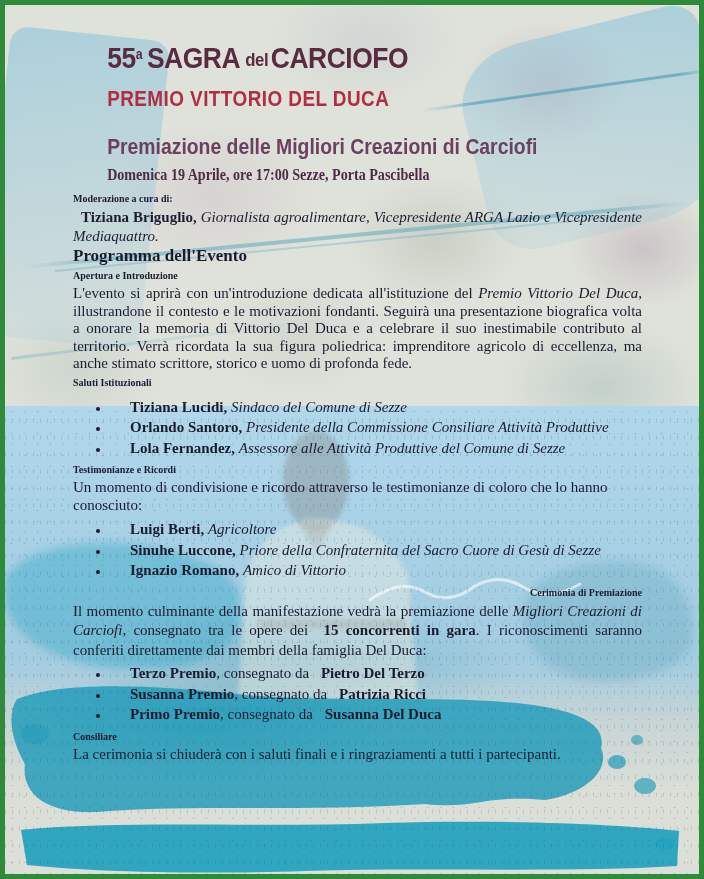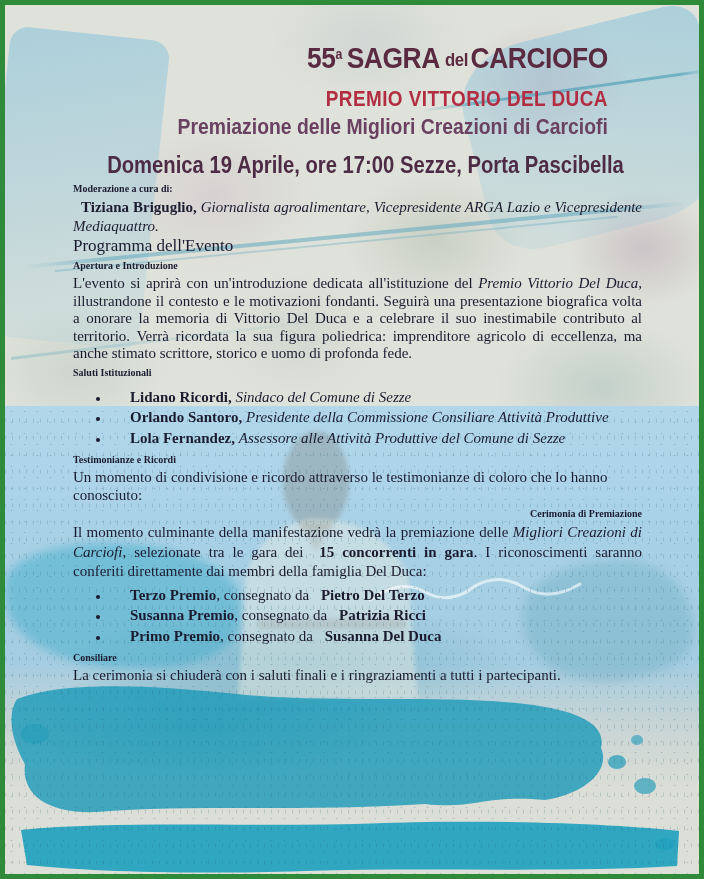--- a/index.html
+++ b/index.html
@@ -84,35 +84,35 @@
   .bottom-art{left:0;right:0;top:639px;height:235px;}
   .figure-silhouette{left:233px;top:418px;width:184px;height:276px;filter:blur(2px);}
   .squiggle{left:360px;top:565px;width:220px;height:45px;opacity:.8;}
   
   .content{
     position:absolute;inset:0;
     padding:0 57px 0 68px;
     z-index:5;
   }
   .content p{margin:0;}
-  .center{text-align:right;}
+  .center{text-align:left;}
   .condensed{display:block;transform:scaleX(.88);transform-origin:50% 50%;white-space:nowrap;}
   .title-line{margin-top:30px;font-family:"Liberation Sans",sans-serif;font-weight:bold;
     font-size:30px;line-height:38px;color:var(--title-maroon,#5a2a40);letter-spacing:-.5px;}
   .t-sup{font-size:14px;vertical-align:9px;letter-spacing:0;}
   .t-word{margin-left:5px;}
   .t-del{font-size:19px;margin:0 3px 0 6px;vertical-align:2px;}
   .premio-line{margin-top:8px;font-family:"Liberation Sans",sans-serif;font-weight:bold;
     font-size:21.5px;line-height:25px;color:var(--premio-red,#b22c42);letter-spacing:.5px;}
-  .subtitle-line{margin-top:2px;font-family:"Liberation Sans",sans-serif;font-weight:bold;
+  .subtitle-line{margin-top:22px;font-family:"Liberation Sans",sans-serif;font-weight:bold;
     font-size:22px;line-height:26px;color:var(--subtitle-purple,#6a4160);}
-  .datetime-line{margin-top:11px;font-family:Liberation Sans, sans-serif;font-weight:bold;
-    font-size:23px;line-height:28px;color:var(--date-purple,#4e2b45);}
+  .datetime-line{margin-top:1px;font-family:Liberation Serif, serif;font-weight:bold;
+    font-size:16px;line-height:28px;color:var(--date-purple,#4e2b45);}
   .section-heading{font-size:10px;line-height:19px;font-weight:bold;}
-  .program-heading{font-size:17px;line-height:21px;font-weight:normal;margin-top:15px;}
+  .program-heading{font-size:17px;line-height:21px;font-weight:bold;margin-top:15px;}
   .body-text{font-size:15px;line-height:17.5px;}
   .just{text-align:justify;}
   .mod-heading{margin-top:17px;}
   .mod-para{margin-top:4px;line-height:18.5px;}
   .apertura-h{margin-top:8px;}
   .apertura-p{margin-top:7px;}
   .saluti-h{margin-top:12px;}
   .testi-h{margin-top:7px;}
   .cerim-h{margin-top:35px;text-align:right;}
   .cerim-p{margin-top:3px;line-height:19.5px;}
@@ -190,30 +190,35 @@
     <p class="section-heading mod-heading">Moderazione a cura di:</p>
     <p class="body-text just mod-para"><b class="name">Tiziana Briguglio, </b><i class="role">Giornalista agroalimentare, Vicepresidente ARGA Lazio e Vicepresidente Mediaquattro.</i></p>
 
     <p class="program-heading">Programma dell'Evento</p>
 
     <p class="section-heading apertura-h">Apertura e Introduzione</p>
     <p class="body-text just apertura-p"><span>L'evento si aprirà con un'introduzione dedicata all'istituzione del </span><i class="role">Premio Vittorio Del Duca</i><span>, illustrandone il contesto e le motivazioni fondanti. Seguirà una presentazione biografica volta a onorare la memoria di Vittorio Del Duca e a celebrare il suo inestimabile contributo al territorio. Verrà ricordata la sua figura poliedrica: imprenditore agricolo di eccellenza, ma anche stimato scrittore, storico e uomo di profonda fede.</span></p>
 
     <p class="section-heading saluti-h">Saluti Istituzionali</p>
     <ul class="flyer-list">
-      <li><b class="name">Lidano Ricordi, </b><i class="role">Sindaco del Comune di Sezze</i></li>
+      <li><b class="name">Tiziana Lucidi, </b><i class="role">Sindaco del Comune di Sezze</i></li>
       <li><b class="name">Orlando Santoro, </b><i class="role">Presidente della Commissione Consiliare Attività Produttive</i></li>
       <li><b class="name">Lola Fernandez, </b><i class="role">Assessore alle Attività Produttive del Comune di Sezze</i></li>
     </ul>
 
     <p class="section-heading testi-h">Testimonianze e Ricordi</p>
     <p class="body-text">Un momento di condivisione e ricordo attraverso le testimonianze di coloro che lo hanno conosciuto:</p>
+    <ul class="flyer-list">
+      <li><b class="name">Luigi Berti, </b><i class="role">Agricoltore</i></li>
+      <li><b class="name">Sinuhe Luccone, </b><i class="role">Priore della Confraternita del Sacro Cuore di Gesù di Sezze</i></li>
+      <li><b class="name">Ignazio Romano, </b><i class="role">Amico di Vittorio</i></li>
+    </ul>
 
     <p class="section-heading cerim-h">Cerimonia di Premiazione</p>
-    <p class="body-text just cerim-p"><span>Il momento culminante della manifestazione vedrà la premiazione delle </span><i class="role">Migliori Creazioni di Carciofi</i><span>, selezionate tra le gara dei </span><b class="name">15 concorrenti in gara</b><span>. I riconoscimenti saranno conferiti direttamente dai membri della famiglia Del Duca:</span></p>
+    <p class="body-text just cerim-p"><span>Il momento culminante della manifestazione vedrà la premiazione delle </span><i class="role">Migliori Creazioni di Carciofi</i><span>, consegnato tra le opere dei </span><b class="name">15 concorrenti in gara</b><span>. I riconoscimenti saranno conferiti direttamente dai membri della famiglia Del Duca:</span></p>
     <ul class="flyer-list cerim-list">
       <li><b class="name">Terzo Premio</b><span>, consegnato da </span><b class="name">Pietro Del Terzo</b></li>
       <li><b class="name">Susanna Premio</b><span>, consegnato da </span><b class="name">Patrizia Ricci</b></li>
       <li><b class="name">Primo Premio</b><span>, consegnato da </span><b class="name">Susanna Del Duca</b></li>
     </ul>
 
     <p class="section-heading concl-h">Consiliare</p>
     <p class="body-text concl-p">La cerimonia si chiuderà con i saluti finali e i ringraziamenti a tutti i partecipanti.</p>
 
   </div>

